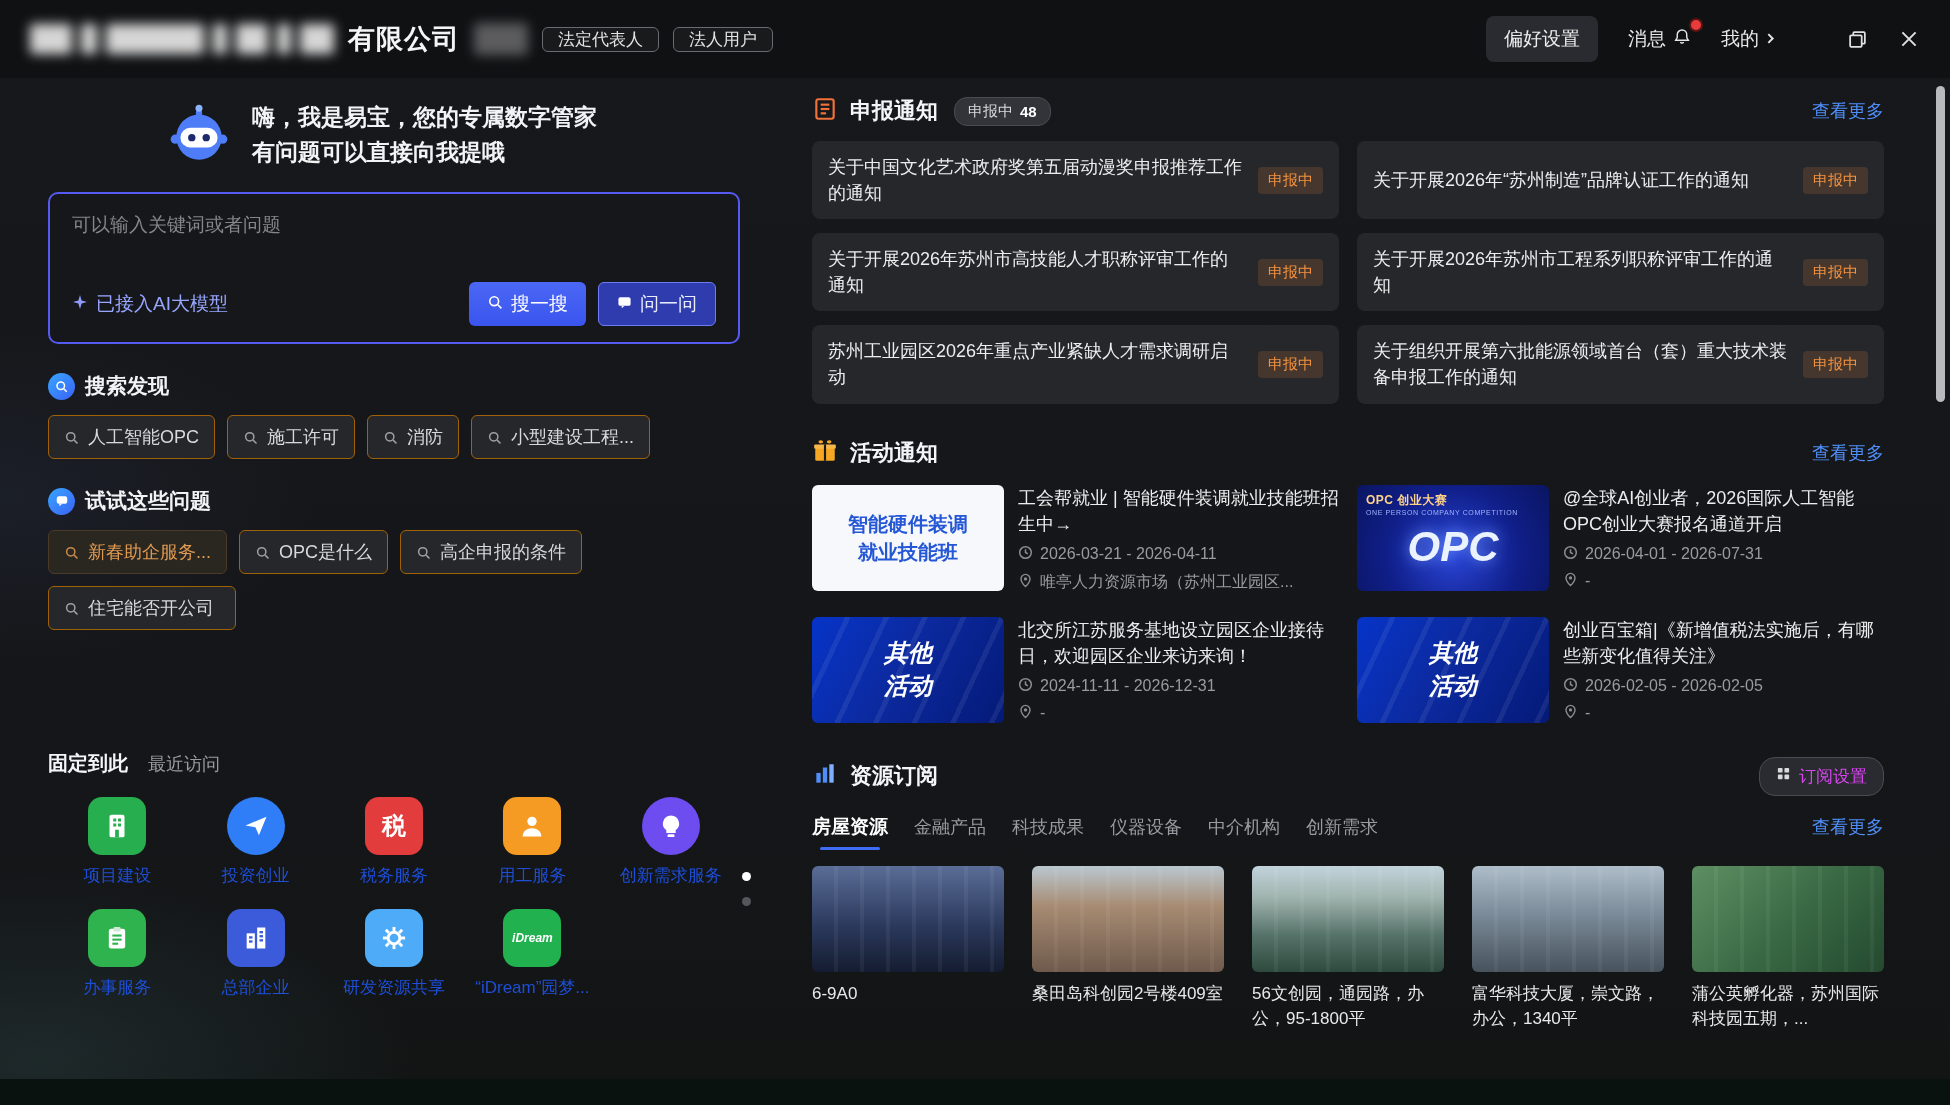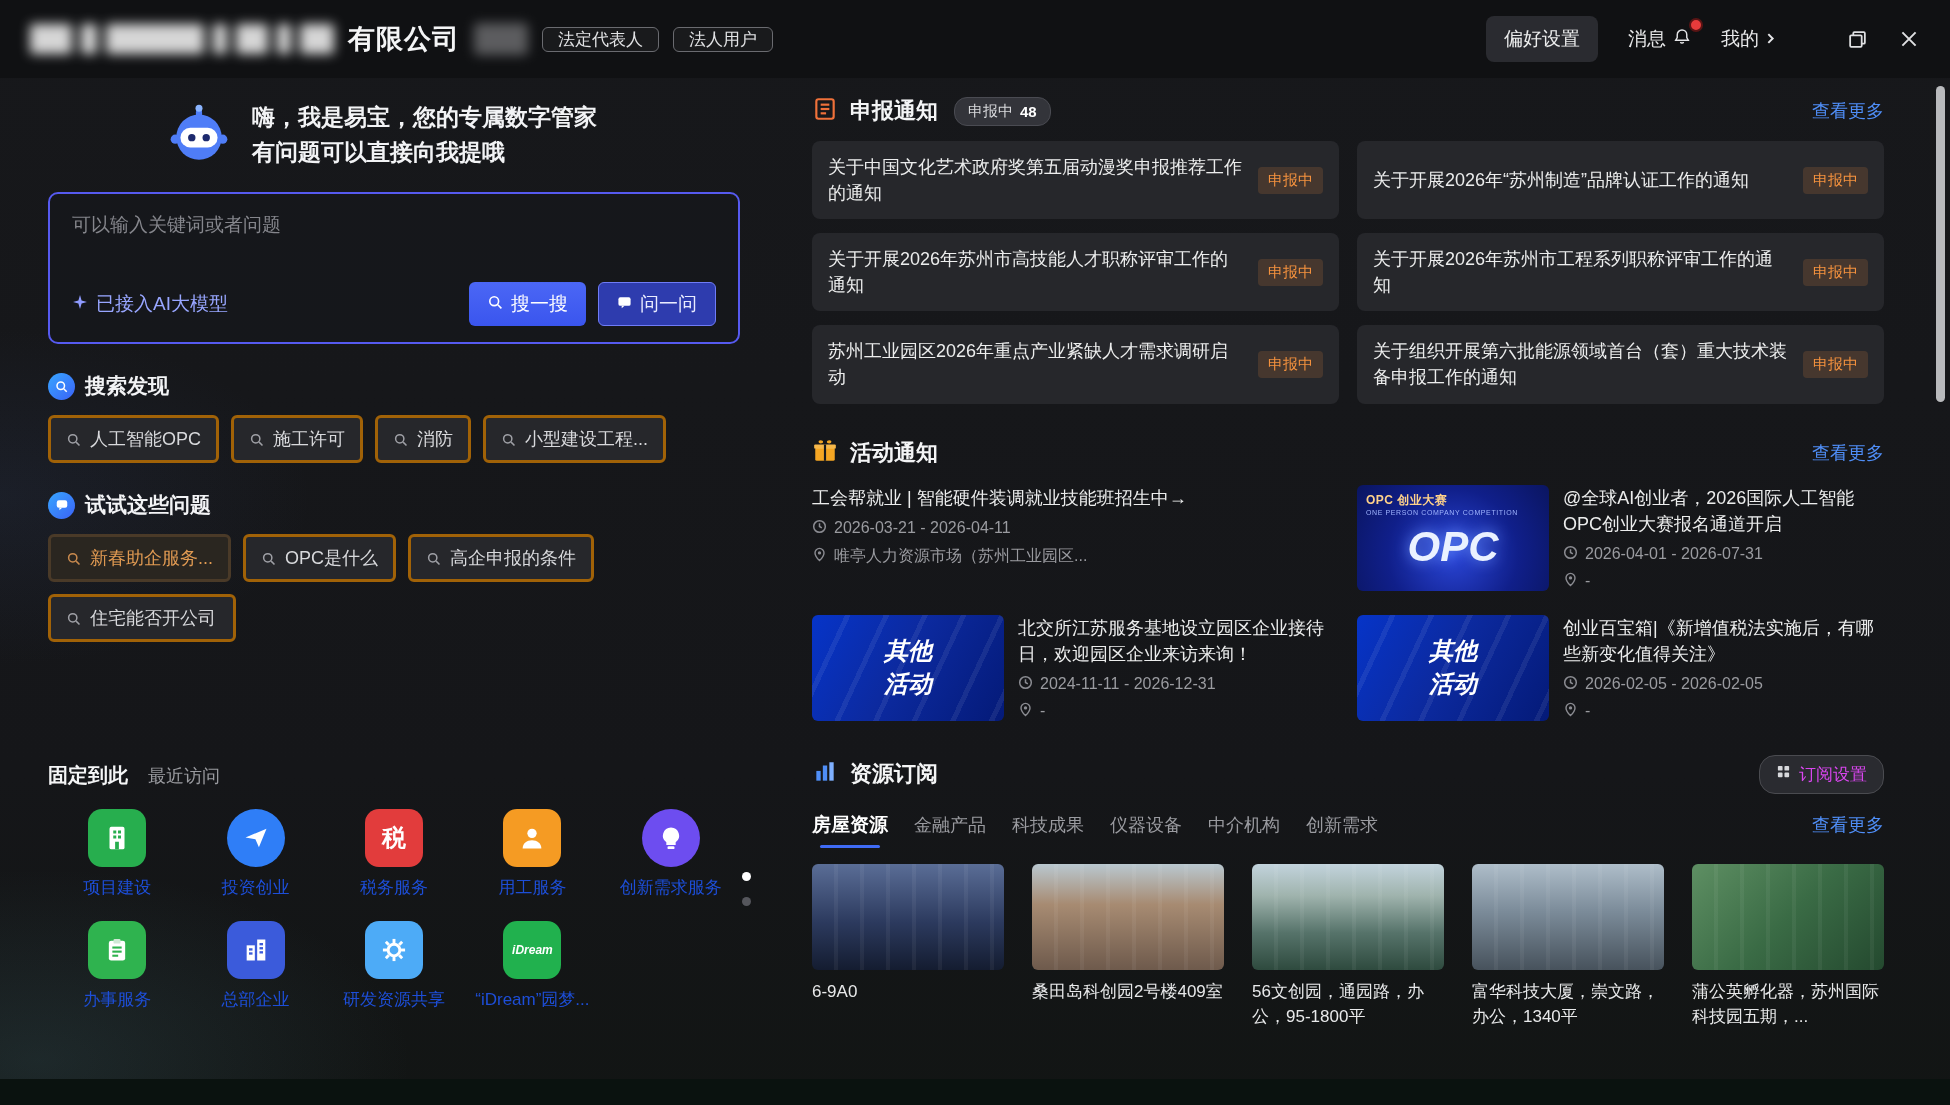--- a/index.html
+++ b/index.html
@@ -53,21 +53,21 @@
     color:#fff; border:none; border-radius:6px; padding:8px 18px; font-size:19px; cursor:pointer; font-family:inherit; }
   .btn-ask { display:flex; align-items:center; gap:8px; background:#2e3cae; color:#e9ecff;
     border:1px solid #6f7cf7; border-radius:6px; padding:8px 18px; font-size:19px; cursor:pointer; font-family:inherit; }
 
   .sec { margin-top:28px; }
   .sec-head { display:flex; align-items:center; gap:10px; }
   .sec-ico { width:27px; height:27px; border-radius:50%; background:linear-gradient(135deg,#37a6ff,#3b62f7);
     display:flex; align-items:center; justify-content:center; flex-shrink:0; }
   .sec-title { font-size:21px; font-weight:bold; color:#f2f3f5; }
   .chips { display:flex; flex-wrap:wrap; gap:12px; margin-top:15px; }
-  .chip { display:inline-flex; align-items:center; gap:9px; background:#26272b; border:3px solid #a16207;
+  .chip { display:inline-flex; align-items:center; gap:9px; background:#26272b; border:1px solid #a16207;
     border-radius:6px; padding:9px 15px; font-size:18px; color:#d8d9dc; cursor:pointer; white-space:nowrap; }
   .chip.hl { color:#e09a52; border-color:#4a3a28; background:#2a2620; }
 
   .apps { margin-top:120px; }
   .apps-tabs { display:flex; align-items:baseline; gap:20px; }
   .apps-tab-active { font-size:20px; font-weight:bold; color:#f4f5f6; cursor:pointer; }
   .apps-tab { font-size:18px; color:#9a9ba0; cursor:pointer; }
   .apps-grid { margin-top:20px; display:grid; grid-template-columns:repeat(5,1fr); row-gap:22px; }
   .app { display:flex; flex-direction:column; align-items:center; gap:9px; cursor:pointer; }
   .app-ico { width:58px; height:58px; border-radius:14px; display:flex; align-items:center; justify-content:center; }
@@ -496,20 +496,24 @@
             <rect x="2" y="6" width="20" height="4" rx="1" fill="#f7b84a"></rect>
             <rect x="11" y="6" width="2" height="15" fill="#1a1b1e"></rect>
             <path d="M8 5c-2 0-3-3 0-3s3 3 0 3zM16 5c2 0 3-3 0-3s-3 3 0 3z" fill="#f5a623"></path>
           </svg>
       </span>
       <span class="r-title">活动通知</span>
       <span class="more">查看更多</span>
     </div>
     <div class="act-grid">
       <div class="act">
+        <div class="thumb t-white">
+          <span>智能硬件装调</span>
+          <span>就业技能班</span>
+        </div>
         <div class="act-body">
           <div class="act-title">工会帮就业 | 智能硬件装调就业技能班招生中→</div>
           <div class="meta">
             <span><svg viewBox="0 0 16 16" width="15" height="15">
                   <circle cx="8" cy="8" r="6.2" fill="none" stroke="#8b8c92" stroke-width="1.6"></circle>
                   <path d="M8 4.5V8l2.5 1.5" fill="none" stroke="#8b8c92" stroke-width="1.6"></path>
                 </svg></span>
             <span>2026-03-21 - 2026-04-11</span>
           </div>
           <div class="meta">

